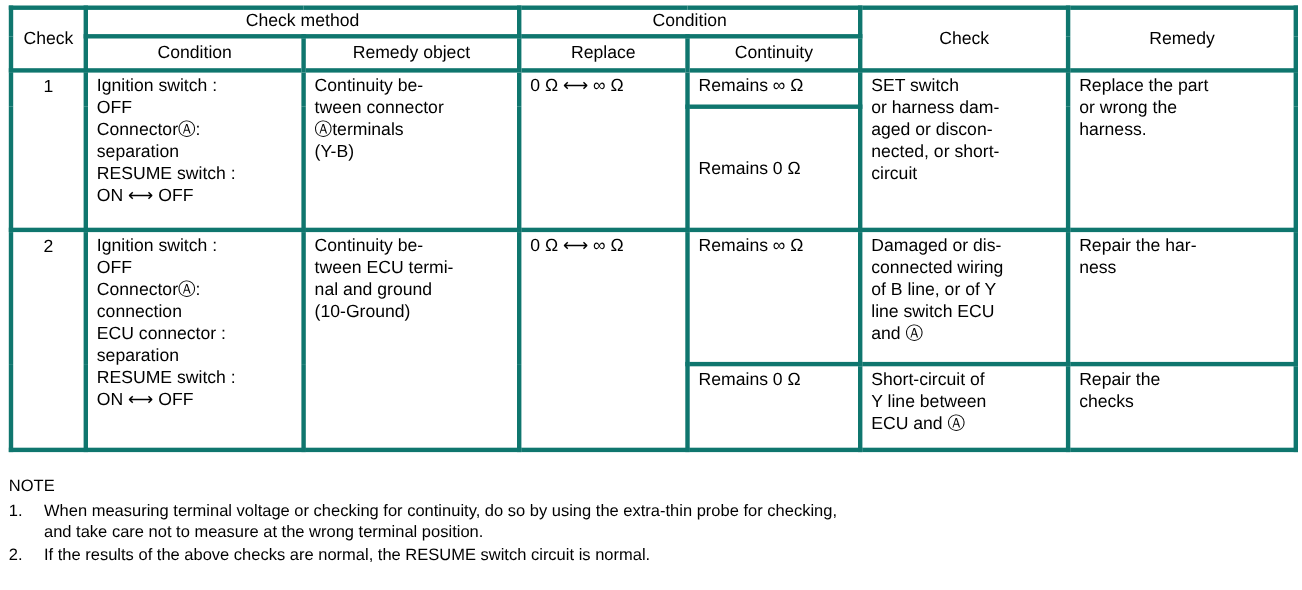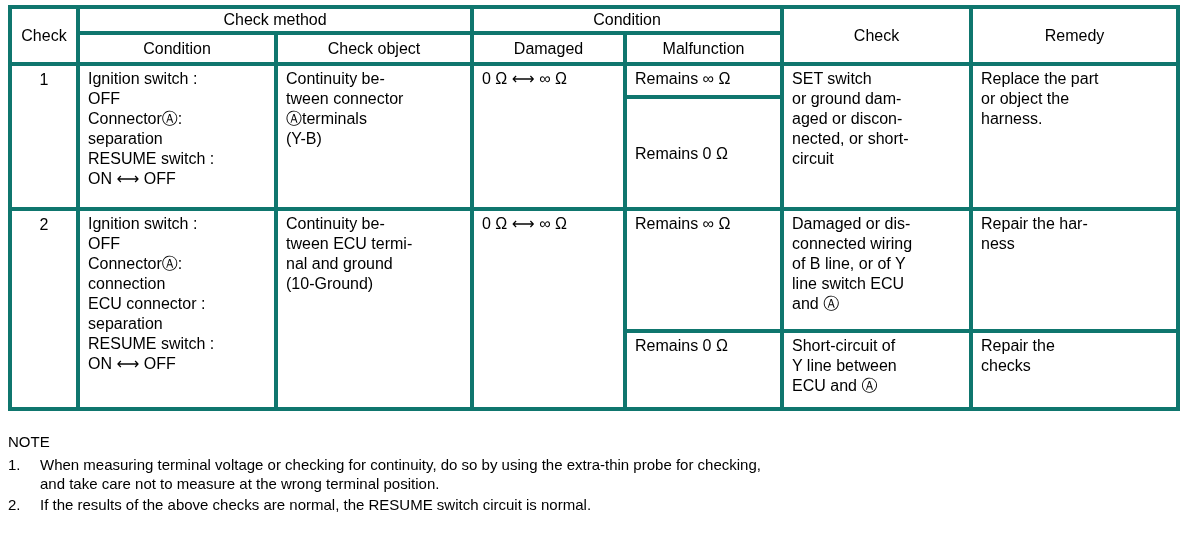--- a/index.html
+++ b/index.html
@@ -74,46 +74,46 @@
     <tbody>
       <tr class="hdr" style="height:26px">
         <td rowspan="2">Check</td>
         <td colspan="2">Check method</td>
         <td colspan="2">Condition</td>
         <td rowspan="2">Check</td>
         <td rowspan="2">Remedy</td>
       </tr>
       <tr class="hdr hdr2" style="height:31px">
         <td>Condition</td>
-        <td>Check object</td>
-        <td>Damaged</td>
-        <td>Malfunction</td>
+        <td>Remedy object</td>
+        <td>Replace</td>
+        <td>Continuity</td>
       </tr>
 
       <tr style="height:33px">
         <td rowspan="2" class="step-cell">1</td>
         <td rowspan="2">Ignition switch :
 OFF
 ConnectorⒶ:
 separation
 RESUME switch :
 ON ⟷ OFF</td>
         <td rowspan="2">Continuity be-
 tween connector
 Ⓐterminals
 (Y-B)</td>
         <td rowspan="2">0 Ω ⟷ ∞ Ω</td>
         <td>Remains ∞ Ω</td>
         <td rowspan="2">SET switch
-or ground dam-
+or harness dam-
 aged or discon-
 nected, or short-
 circuit</td>
         <td rowspan="2">Replace the part
-or object the
+or wrong the
 harness.</td>
       </tr>
       <tr style="height:112px">
         <td class="v-mid">Remains 0 Ω</td>
       </tr>
 
       <tr style="height:122px">
         <td rowspan="2" class="step-cell">2</td>
         <td rowspan="2">Ignition switch :
 OFF

